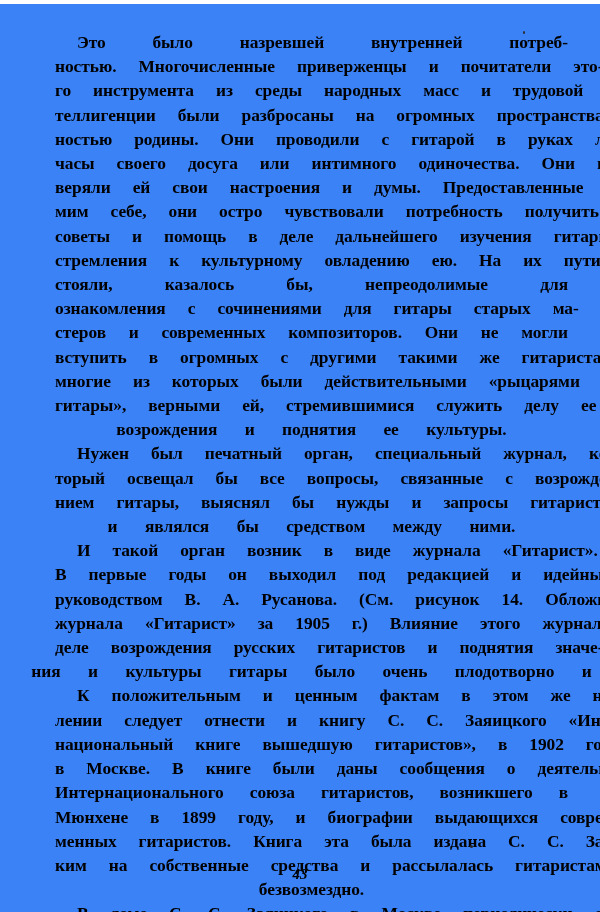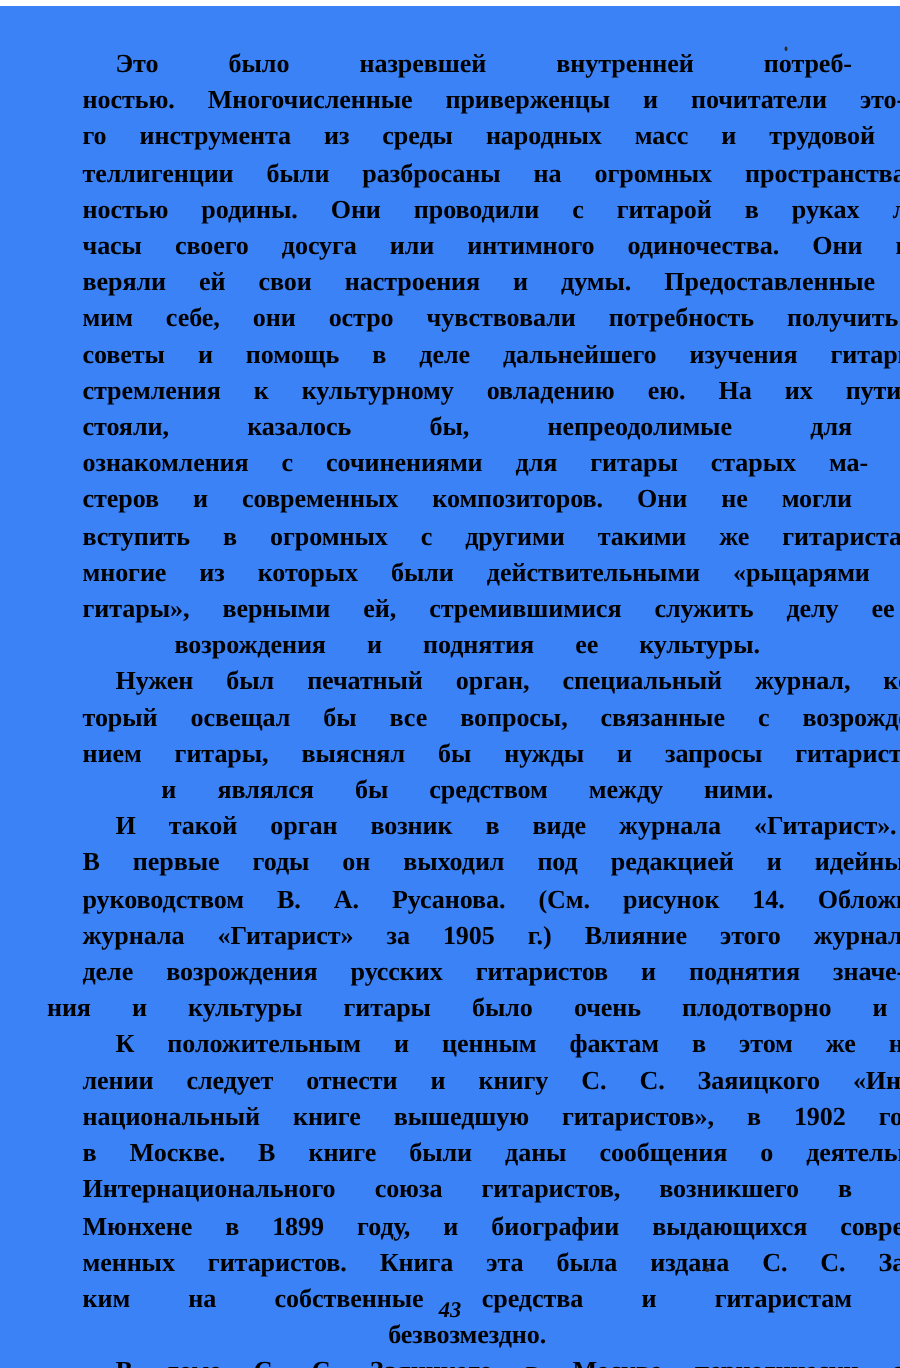--- a/index.html
+++ b/index.html
@@ -127,21 +127,21 @@
         <div class="line flush"><span>ния</span><span>и</span><span>культуры</span><span>гитары</span><span>было</span><span>очень</span><span>плодотворно</span><span>и</span></div>
       </div>
       <div class="para">
         <div class="line indent"><span>К</span><span>положительным</span><span>и</span><span>ценным</span><span>фактам</span><span>в</span><span>этом</span><span>же</span><span>направ-</span></div>
         <div class="line"><span>лении</span><span>следует</span><span>отнести</span><span>и</span><span>книгу</span><span>С.</span><span>С.</span><span>Заяицкого</span><span>«Интер-</span></div>
         <div class="line"><span>национальный</span><span>книге</span><span>вышедшую</span><span>гитаристов»,</span><span>в</span><span>1902</span><span>году</span></div>
         <div class="line"><span>в</span><span>Москве.</span><span>В</span><span>книге</span><span>были</span><span>даны</span><span>сообщения</span><span>о</span><span>деятельности</span></div>
         <div class="line"><span>Интернационального</span><span>союза</span><span>гитаристов,</span><span>возникшего</span><span>в</span></div>
         <div class="line"><span>Мюнхене</span><span>в</span><span>1899</span><span>году,</span><span>и</span><span>биографии</span><span>выдающихся</span><span>совре-</span></div>
         <div class="line"><span>менных</span><span>гитаристов.</span><span>Книга</span><span>эта</span><span>была</span><span>издана</span><span>С.</span><span>С.</span><span>Заяиц-</span></div>
-        <div class="line"><span>ким</span><span>на</span><span>собственные</span><span>средства</span><span>и</span><span>гитаристам</span></div>
+        <div class="line"><span>ким</span><span>на</span><span>собственные</span><span>средства</span><span>и</span><span>рассылалась</span><span>гитаристам</span></div>
         <div class="line flush"><span>безвозмездно.</span></div>
       </div>
       <div class="para">
         <div class="line indent"><span>В</span><span>доме</span><span>С.</span><span>С.</span><span>Заяицкого</span><span>в</span><span>Москве</span><span>периодически</span><span>соби-</span></div>
       </div>
     </div>
 
   <div id="page-number">43</div>
 
   <div class="speck" id="speck-1"></div>

